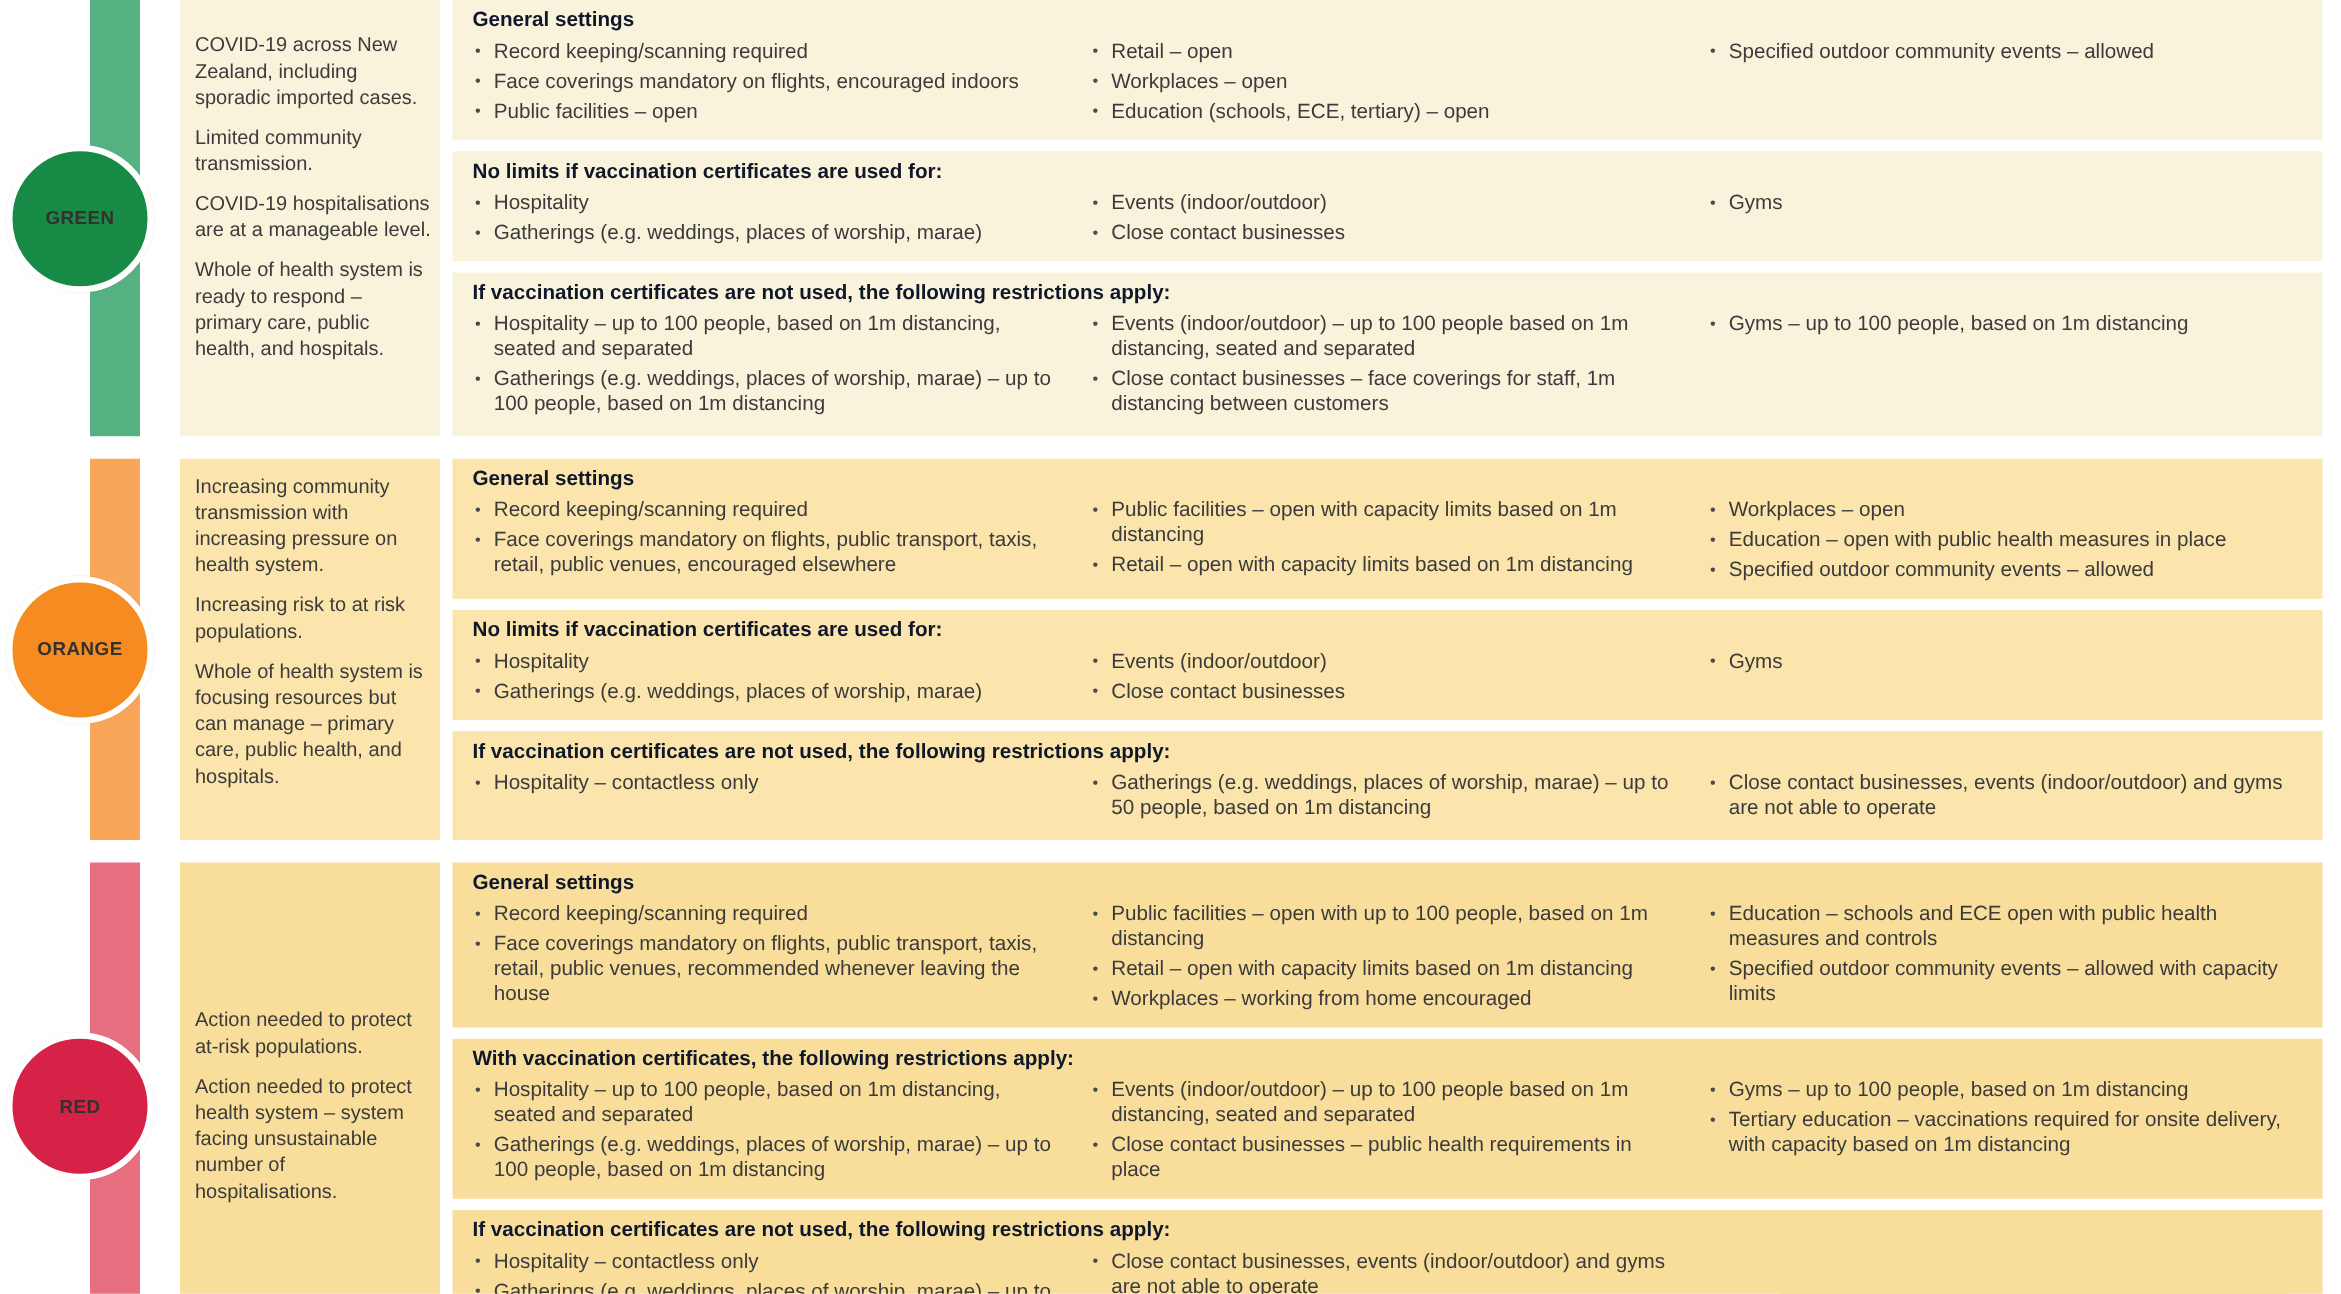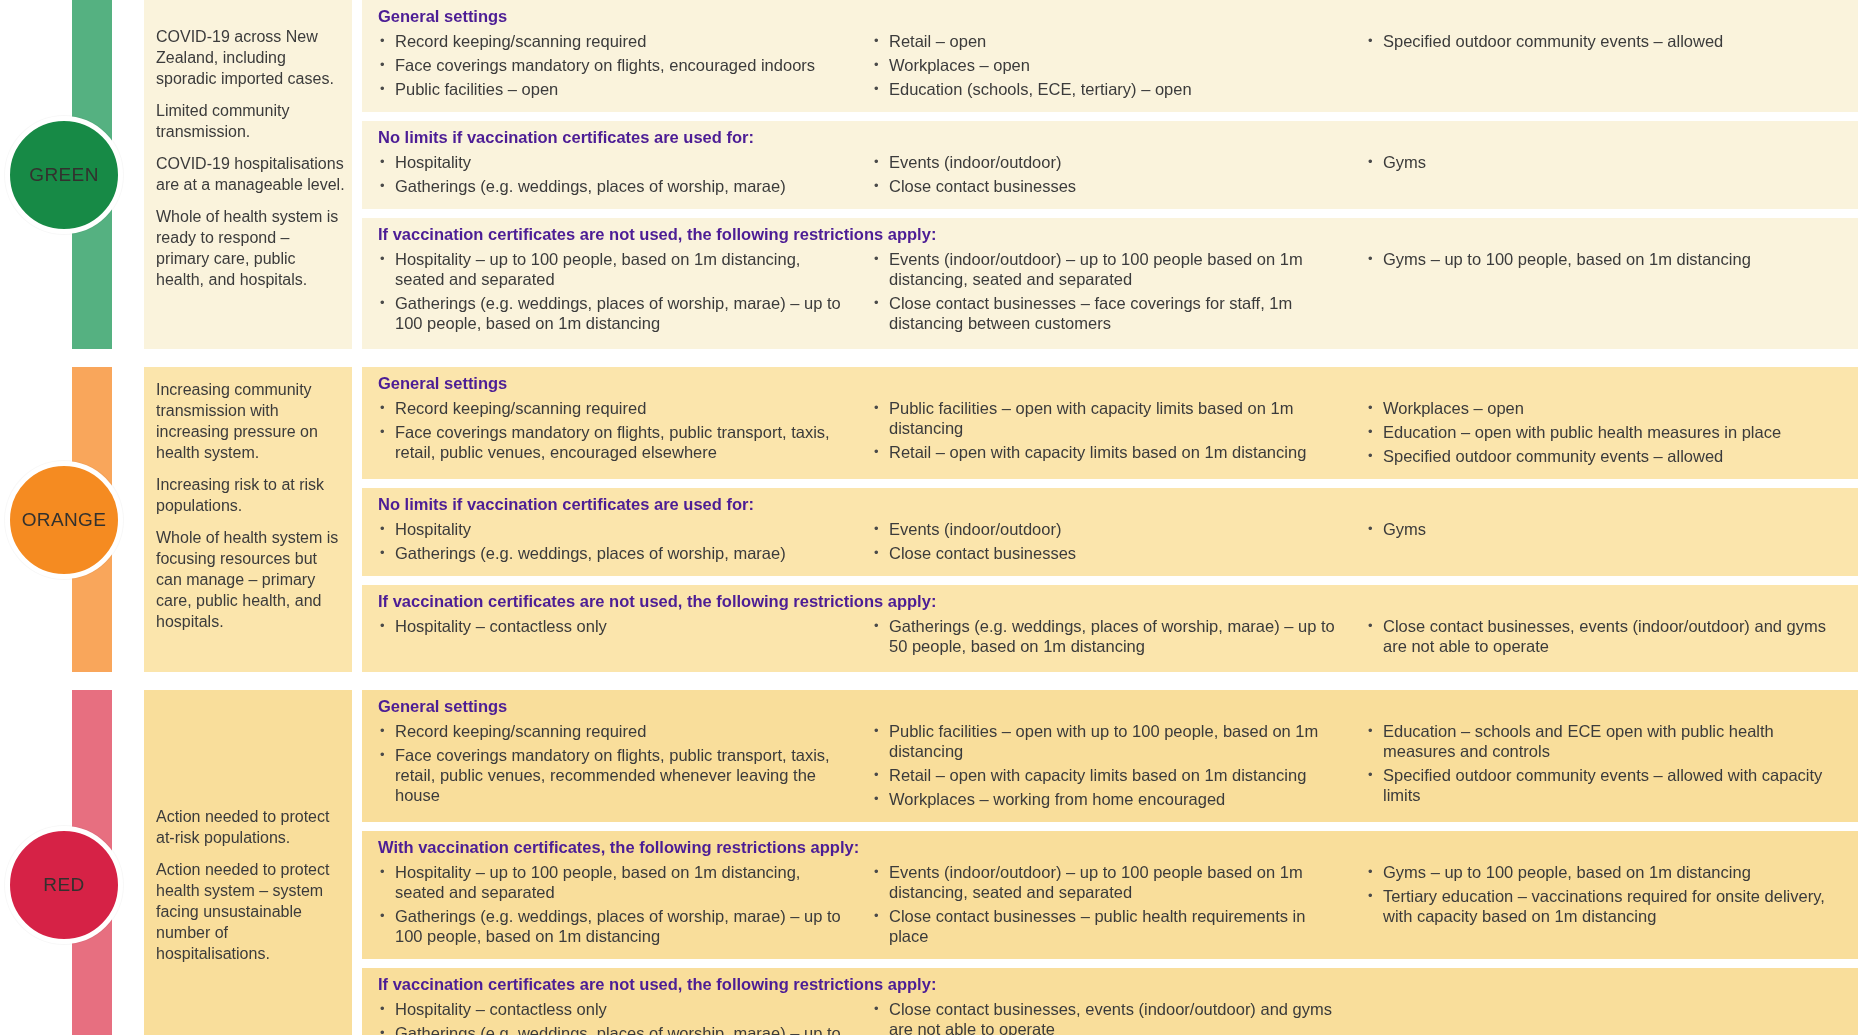--- a/index.html
+++ b/index.html
@@ -13,36 +13,36 @@
 
   .rail{flex:0 0 144px;position:relative;}
   .bar{position:absolute;left:72px;top:0;bottom:0;width:40px;background:var(--bar);}
   .circle{
     position:absolute;left:5px;top:50%;transform:translateY(-50%);
     width:118px;height:118px;border-radius:50%;
     background:var(--circle);border:5px solid #ffffff;box-sizing:border-box;
     display:flex;align-items:center;justify-content:center;
     box-shadow:0 0 0 1px rgba(0,0,0,0.03);
   }
-  .clabel{font-weight:normal;font-size:19px;letter-spacing:0.4px;color:#33312e;}
+  .clabel{font-weight:bold;font-size:15px;letter-spacing:0.4px;color:#33312e;}
 
   .desc{
     flex:0 0 208px;margin-right:10px;background:var(--panel);
     box-sizing:border-box;padding:26px 7px 10px 12px;
     font-size:16px;line-height:21px;
   }
   .desc p{margin:0 0 11px 0;}
   .r-orange .desc{padding-top:12px;}
   .r-red .desc{display:flex;flex-direction:column;justify-content:center;padding-top:0;padding-bottom:0;}
   .r-red .desc p:last-child{margin-bottom:0;}
 
   .sections{flex:1;display:flex;flex-direction:column;margin-right:15px;}
   .section{background:var(--panel);box-sizing:border-box;padding:7px 16px 9px 16px;}
   .section + .section{margin-top:9px;}
-  .section h3{margin:0 0 5px 0;font-size:16.5px;font-weight:bold;color:#4c1d95;}
+  .section h3{margin:0 0 5px 0;font-size:16.5px;font-weight:bold;color:#0f172a;}
   .cols{display:grid;grid-template-columns:repeat(3,1fr);column-gap:18px;}
   .col{list-style:none;margin:0;padding:0;}
   .col li{
     position:relative;padding-left:17px;margin-bottom:4px;
     font-size:16.5px;line-height:20px;
   }
   .col li::before{
     content:"\2022";position:absolute;left:2px;top:0;
     font-size:13px;line-height:20px;color:#4a4a4a;
   }

